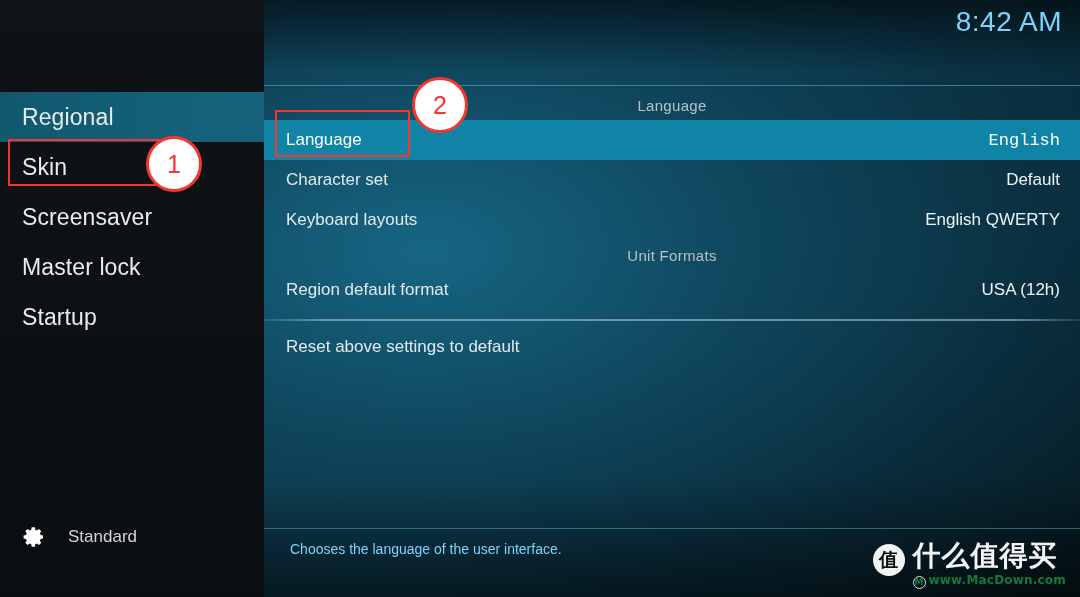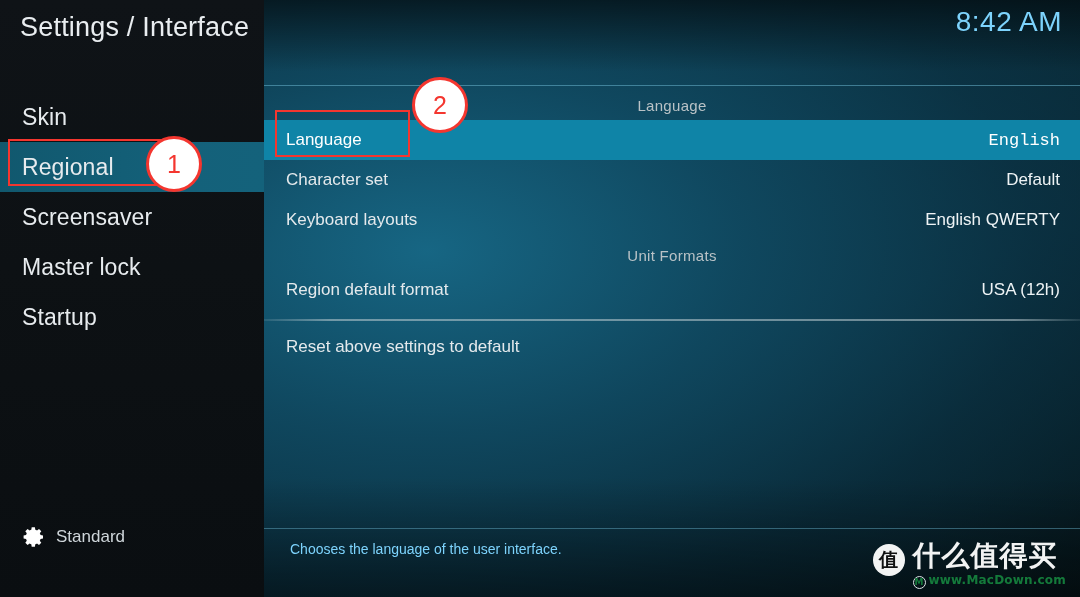--- a/index.html
+++ b/index.html
@@ -57,21 +57,21 @@
     letter-spacing:0.1px;
   }
   .sidebar-item.selected {
     background:linear-gradient(to right, #11586e 0%, #14617a 70%, #14627b 100%);
   }
   .sidebar-footer {
     position:absolute;
     left:22px; bottom:48px;
     display:flex;
     align-items:center;
-    gap:10px;
+    gap:22px;
     text-align:center;
   }
   .sidebar-footer .label { font-size:17px; color:#cfd6da; }
   .gear { width:24px; height:24px; display:block; }
 
   
   .clock {
     position:absolute;
     right:18px; top:6px;
     font-size:28px;
@@ -212,28 +212,27 @@
 </head>
 <body>
 
 <div id="screen">
 
   <div class="content-bg"></div>
 
   <div class="clock">8:42 AM</div>
 
   <div class="sidebar">
-    <div class="sidebar-title">Settings / Interface</div>
 
     <div class="sidebar-list">
+      <div class="sidebar-item selected">
+        <span>Regional</span>
+      </div>
       <div class="sidebar-item">
         <span>Skin</span>
-      </div>
-      <div class="sidebar-item selected">
-        <span>Regional</span>
       </div>
       <div class="sidebar-item">
         <span>Screensaver</span>
       </div>
       <div class="sidebar-item">
         <span>Master lock</span>
       </div>
       <div class="sidebar-item">
         <span>Startup</span>
       </div>

